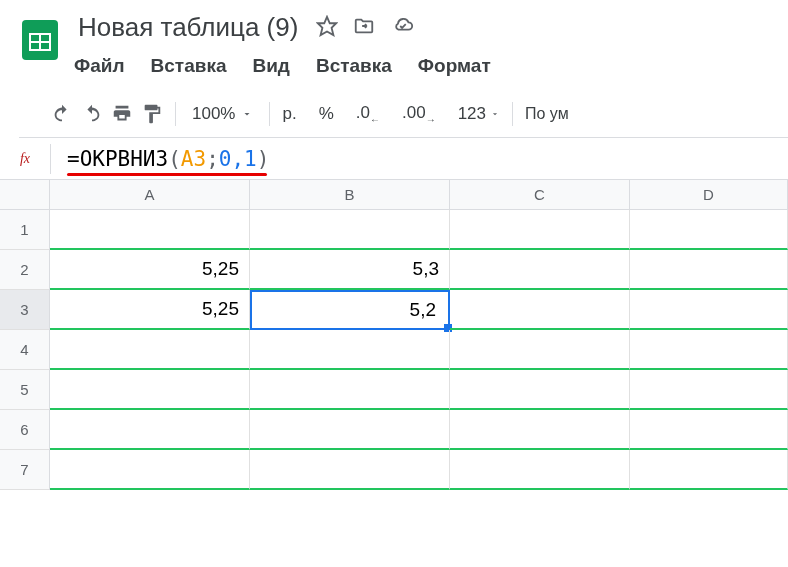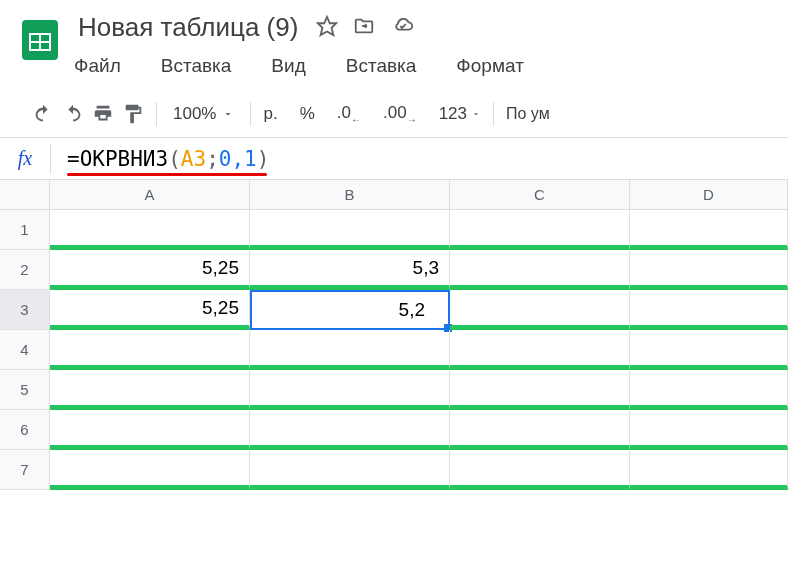--- a/index.html
+++ b/index.html
@@ -4,30 +4,30 @@
 <style>
 * { box-sizing: border-box; margin: 0; padding: 0; }
 body { font-family: Arial, "Google Sans", sans-serif; background: #fff; color: #3c4043; width: 788px; height: 567px; overflow: hidden; }
 .header { display: flex; align-items: flex-start; padding: 10px 16px 0 16px; gap: 10px; }
 .app-icon { width: 48px; height: 48px; margin-top: 6px; flex-shrink: 0; }
 .header-content { flex: 1; }
 .title-row { display: flex; align-items: center; gap: 14px; margin-bottom: 6px; }
 .doc-title { font-size: 26px; color: #3c4043; font-weight: 400; padding: 2px 4px; }
 .title-icons { display: flex; gap: 14px; align-items: center; }
 .title-icons svg { color: #5f6368; }
-.menubar { display: flex; gap: 16px; }
+.menubar { display: flex; gap: 2px; font-weight: bold; }
 .menu-item { font-size: 19px; color: #3c4043; padding: 4px 12px 4px 0; margin-right: 12px; }
-.toolbar { display: flex; align-items: center; padding: 8px 28px; border-bottom: 1px solid #dadce0; margin-top: 10px; }
+.toolbar { display: flex; align-items: center; padding: 8px 28px; border-bottom: 1px solid #dadce0; margin-top: 10px; margin-left: 19px; }
 .tb-btn { width: 30px; height: 30px; display: flex; align-items: center; justify-content: center; color: #5f6368; }
 .tb-sep { width: 1px; height: 24px; background: #dadce0; margin: 0 8px; }
 .zoom { display: flex; align-items: center; gap: 6px; font-size: 17px; color: #3c4043; padding: 0 8px; }
 .fmt-group { display: flex; align-items: center; gap: 14px; font-size: 17px; color: #3c4043; }
 .fmt-item { padding: 0 4px; }
 .formula-bar { display: flex; align-items: center; border-bottom: 1px solid #dadce0; height: 42px; }
-.fx-label { width: 50px; text-align: center; font-style: italic; font-size: 20px; color: #1d4ed8; font-family: Georgia, serif; }
+.fx-label { width: 50px; text-align: center; font-style: italic; font-size: 14px; color: #b91c1c; font-family: Georgia, serif; }
 .fx-sep { width: 1px; height: 30px; background: #dadce0; }
 .formula-content { padding-left: 16px; font-size: 21px; font-family: "Consolas", monospace; position: relative; }
 .formula-underline { position: absolute; bottom: -5px; left: 16px; width: 200px; height: 3px; background: #e60000; border-radius: 2px; }
 .fm-eq { color: #000; }
 .fm-func { color: #000; }
 .fm-paren { color: #5f6368; }
 .fm-ref { color: #f29900; }
 .fm-sep { color: #5f6368; }
 .fm-num { color: #1a73e8; }
 .grid { display: flex; }
@@ -36,26 +36,26 @@
 .row-hdr { height: 40px; border-bottom: 1px solid #e0e0e0; display: flex; align-items: center; justify-content: center; font-size: 15px; color: #5f6368; background: #f8f9fa; }
 .cols { flex: 1; }
 .col-headers { display: flex; height: 30px; border-bottom: 1px solid #dadce0; }
 .col-hdr { border-right: 1px solid #dadce0; display: flex; align-items: center; justify-content: center; font-size: 15px; color: #5f6368; background: #f8f9fa; }
 .col-hdr.cA { width: 200px; }
 .col-hdr.cB { width: 200px; }
 .col-hdr.cC { width: 180px; }
 .col-hdr.cD { width: 158px; }
 .data-rows { }
 .data-row { display: flex; height: 40px; }
-.cell { border-right: 1px solid #e0e0e0; border-bottom: 5px solid #22c55e; display: flex; align-items: center; justify-content: flex-end; padding-right: 10px; font-size: 19px; color: #000; position: relative; }
+.cell { border-right: 1px solid #e0e0e0; border-bottom: 2px solid #22c55e; display: flex; align-items: center; justify-content: flex-end; padding-right: 10px; font-size: 19px; color: #000; position: relative; }
 .cell.cA { width: 200px; }
 .cell.cB { width: 200px; text-align: right; }
 .cell.cC { width: 180px; }
 .cell.cD { width: 158px; }
-.cell.selected { border: 2px solid #1a73e8; padding-right: 23px; }
+.cell.selected { border: 2px solid #1a73e8; padding-right: 12px; }
 .sel-handle { position: absolute; right: -4px; bottom: -4px; width: 8px; height: 8px; background: #1a73e8; }
 .row-hdr.active{ background:#e8eaed; }
 </style>
 </head>
 <body>
 
 <div class="header">
   <div class="app-icon">
     <svg viewBox="0 0 48 48" width="48" height="48">
       <rect x="6" y="4" width="36" height="40" rx="4" fill="#0f9d58"></rect>

